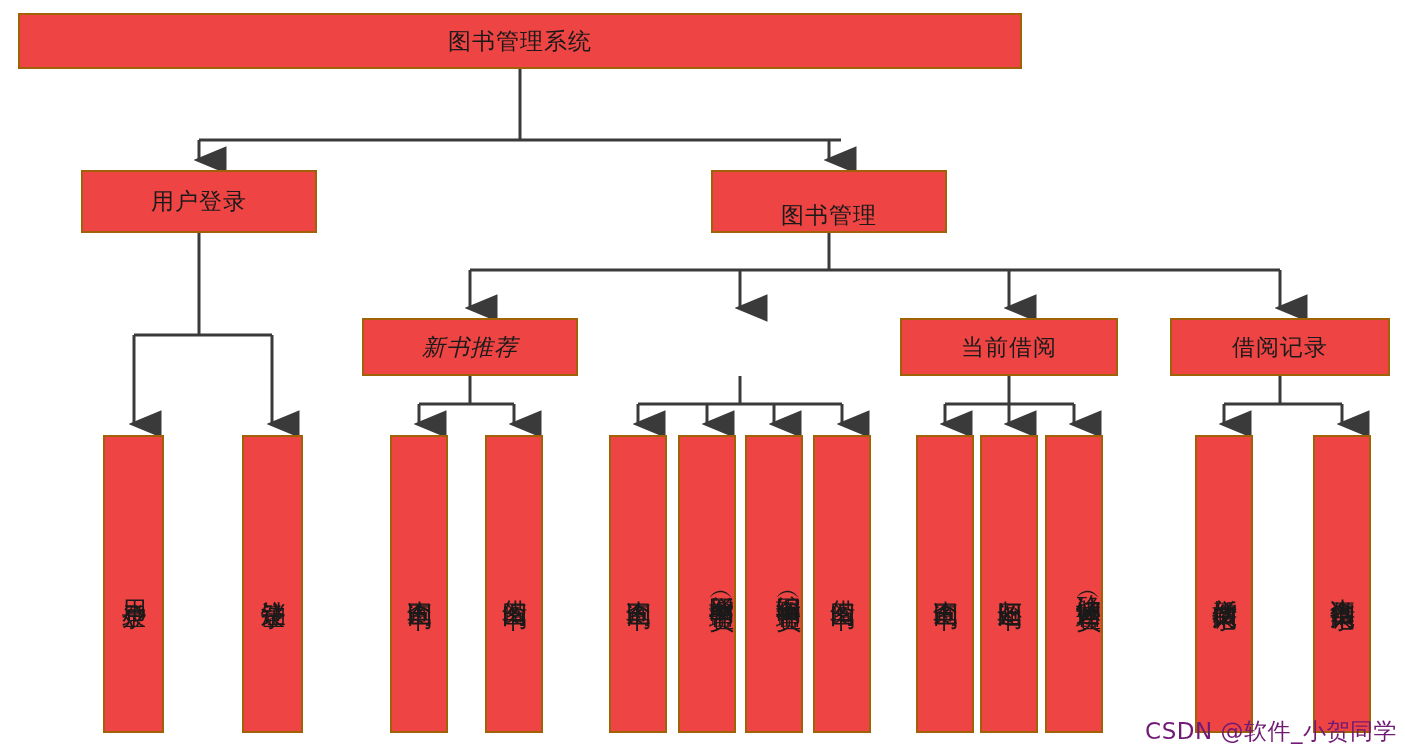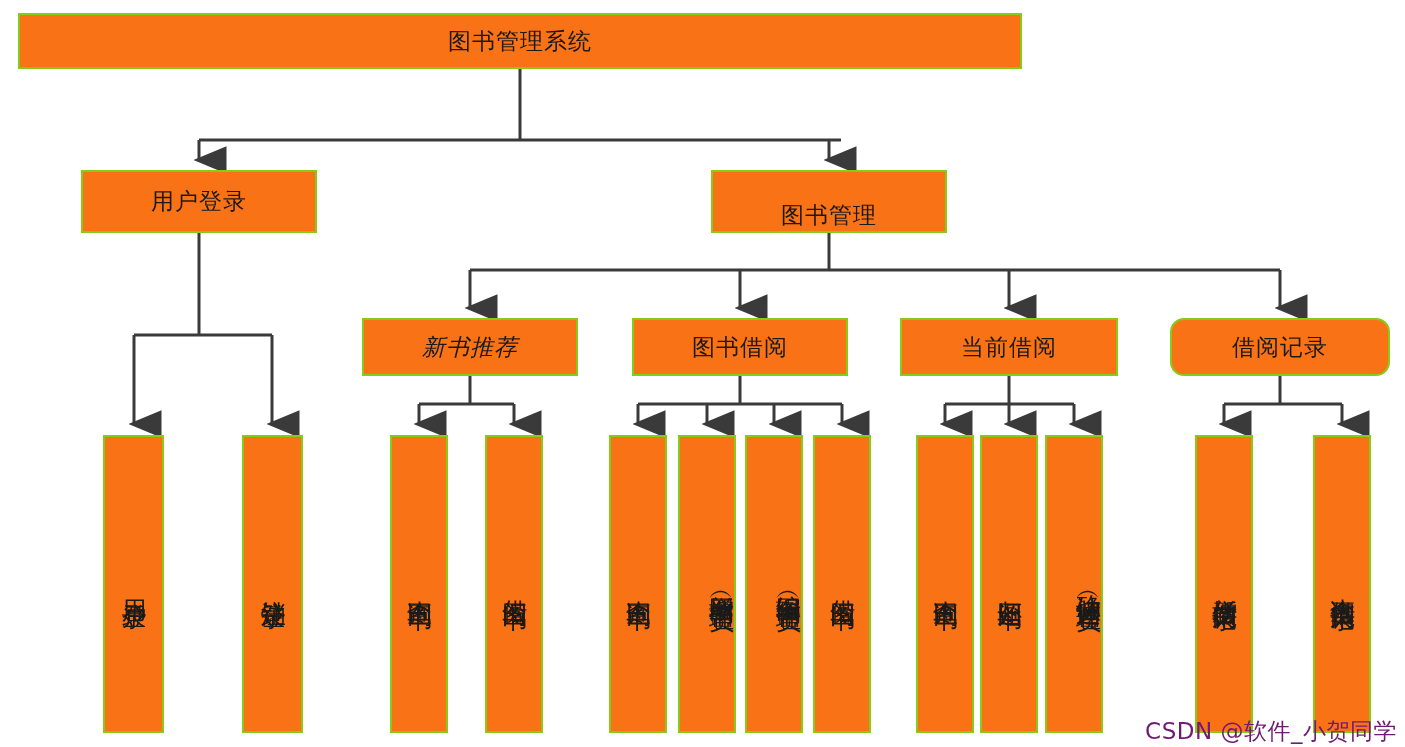--- a/index.html
+++ b/index.html
@@ -21,22 +21,22 @@
     position: absolute;
     left: 0;
     top: 0;
     width: 1405px;
     height: 747px;
     pointer-events: none;
   }
   .node {
     position: absolute;
     box-sizing: border-box;
-    background: #f97316;
-    border: 2px solid #84cc16;
+    background: #ef4444;
+    border: 2px solid #a16207;
     display: flex;
     align-items: center;
     justify-content: center;
     color: #1a1a1a;
   }
   .node.horiz {
     font-size: 23px;
     letter-spacing: 1px;
   }
   .node.vert {
@@ -177,27 +177,24 @@
   <div class="node horiz" style="left:81px; top:170px; width:236px; height:63px;">
     <span class="label">用户登录</span>
   </div>
   <div class="node horiz" style="left:711px; top:170px; width:236px; height:63px;align-items:flex-end;">
     <span class="label">图书管理</span>
   </div>
 
   <div class="node horiz" style="left:362px; top:318px; width:216px; height:58px;font-style:italic;">
     <span class="label">新书推荐</span>
   </div>
-  <div class="node horiz" style="left:632px; top:318px; width:216px; height:58px;">
-    <span class="label">图书借阅</span>
-  </div>
   <div class="node horiz" style="left:900px; top:318px; width:218px; height:58px;">
     <span class="label">当前借阅</span>
   </div>
-  <div class="node horiz" style="left:1170px; top:318px; width:220px; height:58px;border-radius:14px;">
+  <div class="node horiz" style="left:1170px; top:318px; width:220px; height:58px;">
     <span class="label">借阅记录</span>
   </div>
 
   <div class="node vert mid-align" style="left:103px; top:435px; width:61px; height:298px;">
     <span class="label">用户登录</span>
   </div>
   <div class="node vert mid-align" style="left:242px; top:435px; width:61px; height:298px;">
     <span class="label">注销登录</span>
   </div>
   <div class="node vert mid-align" style="left:390px; top:435px; width:58px; height:298px;">

